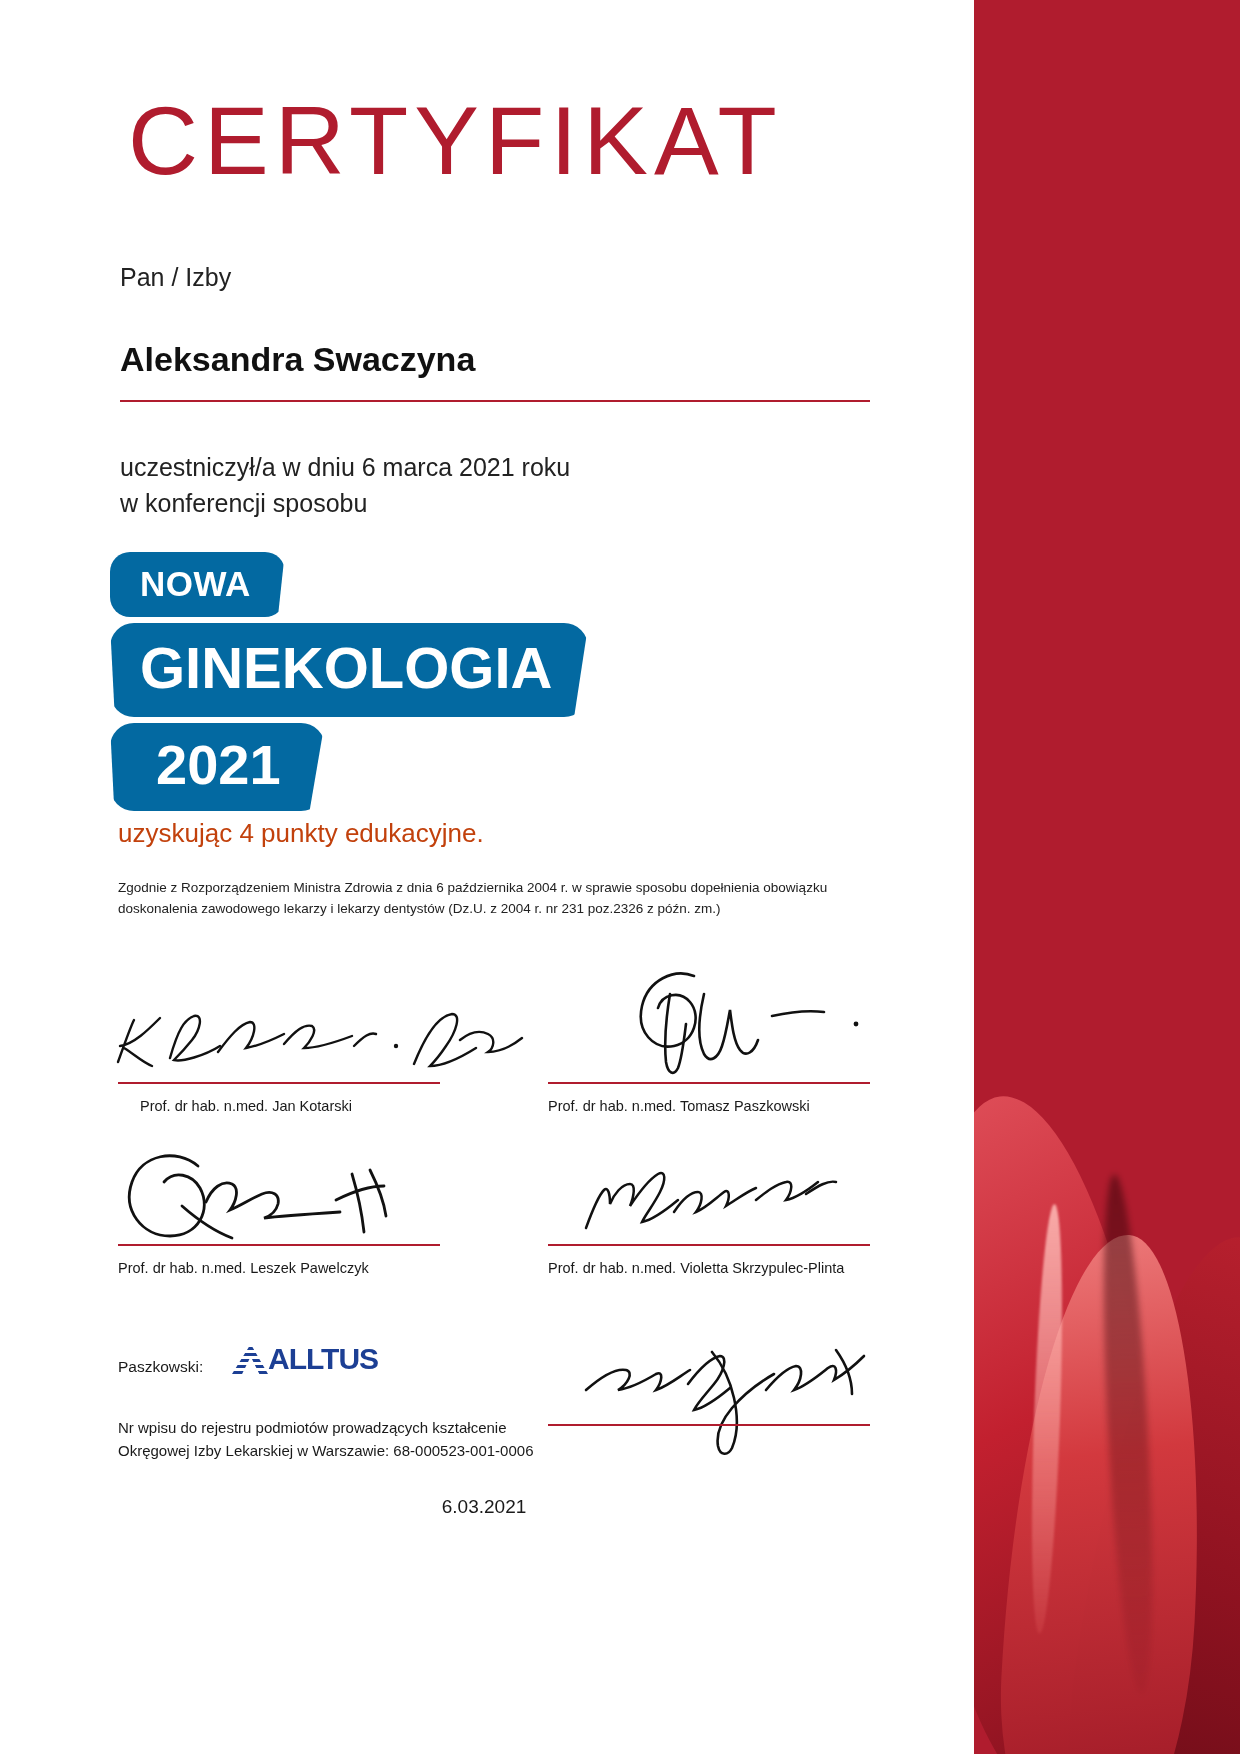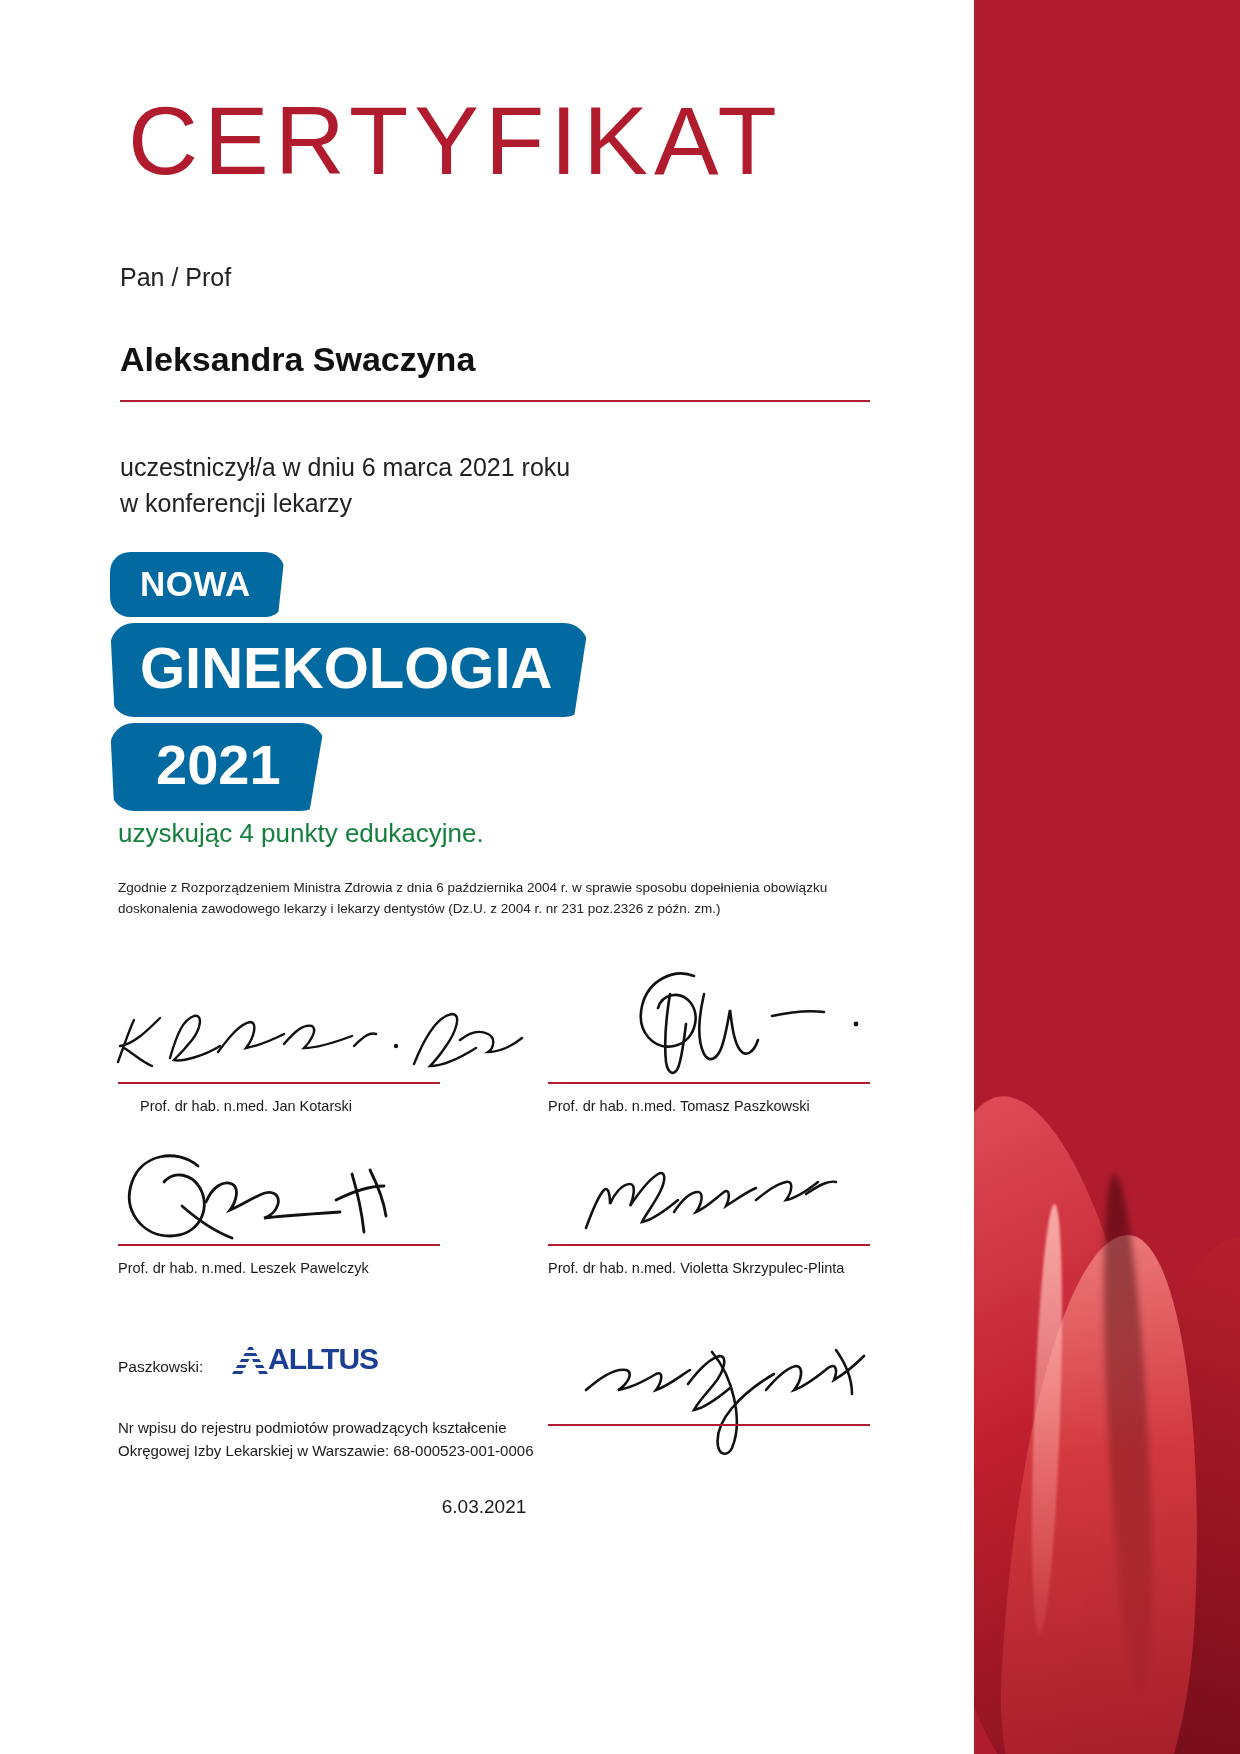--- a/index.html
+++ b/index.html
@@ -192,21 +192,21 @@
     font-size: 56px;
     border-radius: 24px;
     clip-path: polygon(0 0, 100% 0, 93% 100%, 2% 100%);
   }
 
   .points {
     position: absolute;
     left: 118px;
     top: 818px;
     font-size: 26px;
-    color: #15803d;
+    color: #c2410c;
   }
 
   .legal {
     position: absolute;
     left: 118px;
     top: 878px;
     width: 720px;
     font-size: 13.5px;
     line-height: 1.55;
     color: #222;
@@ -295,28 +295,28 @@
   <div class="petal petal-b"></div>
   <div class="petal-highlight"></div>
   <div class="petal-shadow"></div>
   <div class="band-edge"></div>
 </div>
 
 <div class="content">
 
   <div class="title">CERTYFIKAT</div>
 
-  <div class="salutation">Pan / Prof</div>
+  <div class="salutation">Pan / Izby</div>
 
   <div class="recipient">Aleksandra Swaczyna</div>
   <div class="recipient-rule"></div>
 
   <div class="participation">
     <div>uczestniczył/a w dniu 6 marca 2021 roku</div>
-    <div>w konferencji lekarzy</div>
+    <div>w konferencji sposobu</div>
   </div>
 
   <div class="logo">
     <div><span class="logo-row logo-nowa">NOWA</span></div>
     <div><span class="logo-row logo-gine">GINEKOLOGIA</span></div>
     <div><span class="logo-row logo-year">2021</span></div>
   </div>
 
   <div class="points">uzyskując 4 punkty edukacyjne.</div>
 

